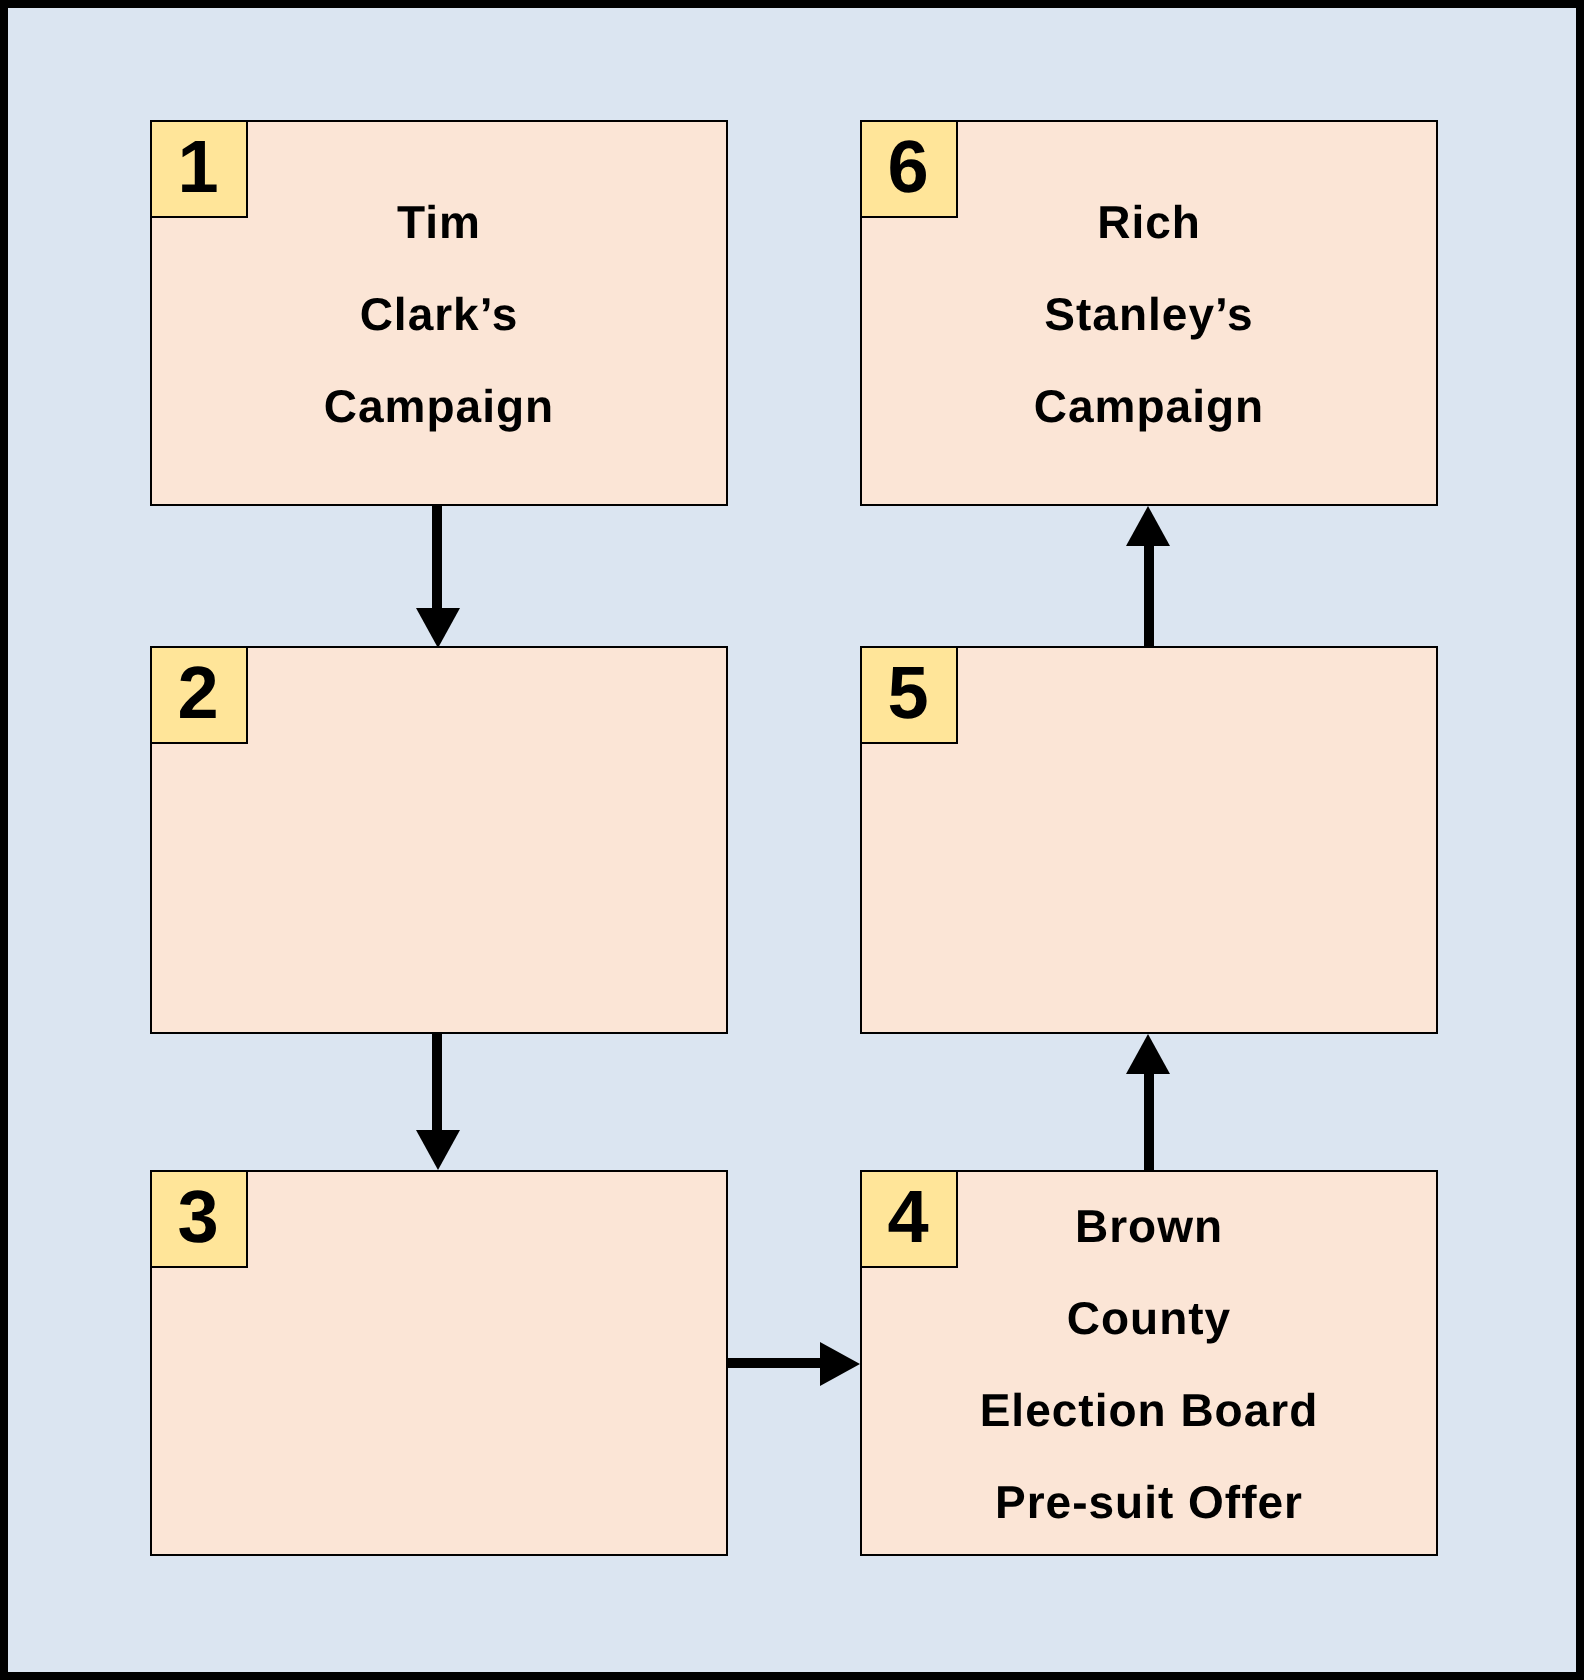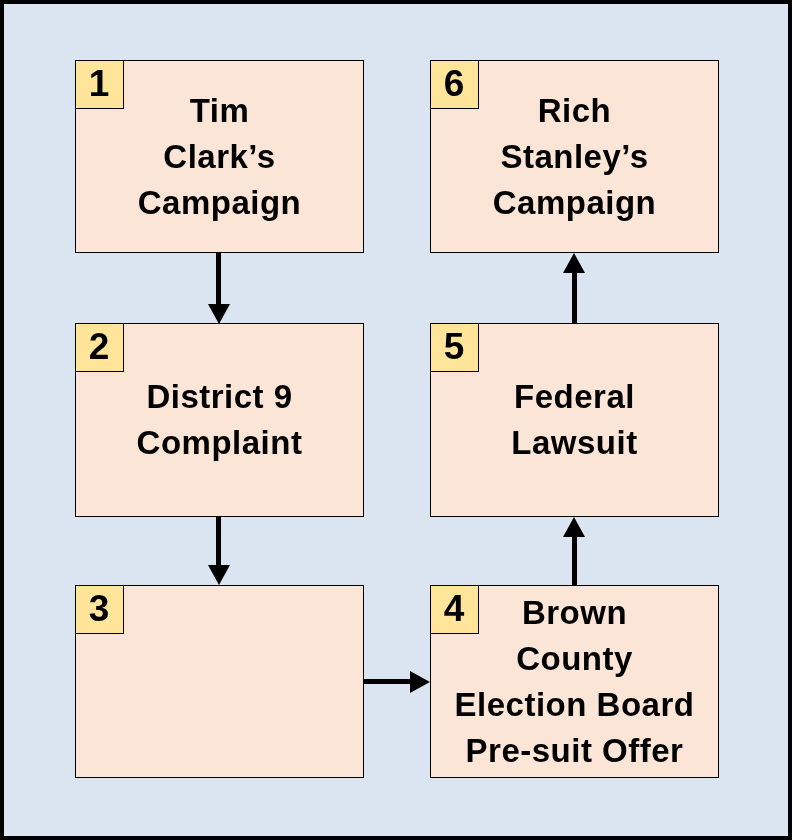--- a/index.html
+++ b/index.html
@@ -28,21 +28,21 @@
     border: 1.5px solid #000000;
     box-sizing: border-box;
     display: flex;
     align-items: center;
     justify-content: center;
     text-align: center;
     z-index: 2;
   }
   .node-label {
     font-weight: bold;
-    font-size: 33px;
+    font-size: 23px;
     line-height: 46px;
     color: #000000;
     white-space: pre-line;
     letter-spacing: 0.5px;
   }
   .badge {
     position: absolute;
     top: -1.5px;
     left: -1.5px;
     width: 49px;
@@ -109,40 +109,36 @@
 
   <div class="node n1">
     <div class="badge">1</div>
     <div class="node-label">Tim
 Clark’s
 Campaign</div>
   </div>
 
   <div class="node n2">
     <div class="badge">2</div>
-    <div class="node-label">District 9
-Complaint</div>
   </div>
 
   <div class="node n3">
     <div class="badge">3</div>
   </div>
 
   <div class="node n4">
     <div class="badge">4</div>
     <div class="node-label">Brown
 County
 Election Board
 Pre-suit Offer</div>
   </div>
 
   <div class="node n5">
     <div class="badge">5</div>
-    <div class="node-label">Federal
-Lawsuit</div>
   </div>
 
   <div class="node n6">
     <div class="badge">6</div>
     <div class="node-label">Rich
 Stanley’s
 Campaign</div>
   </div>
 
   <div>

